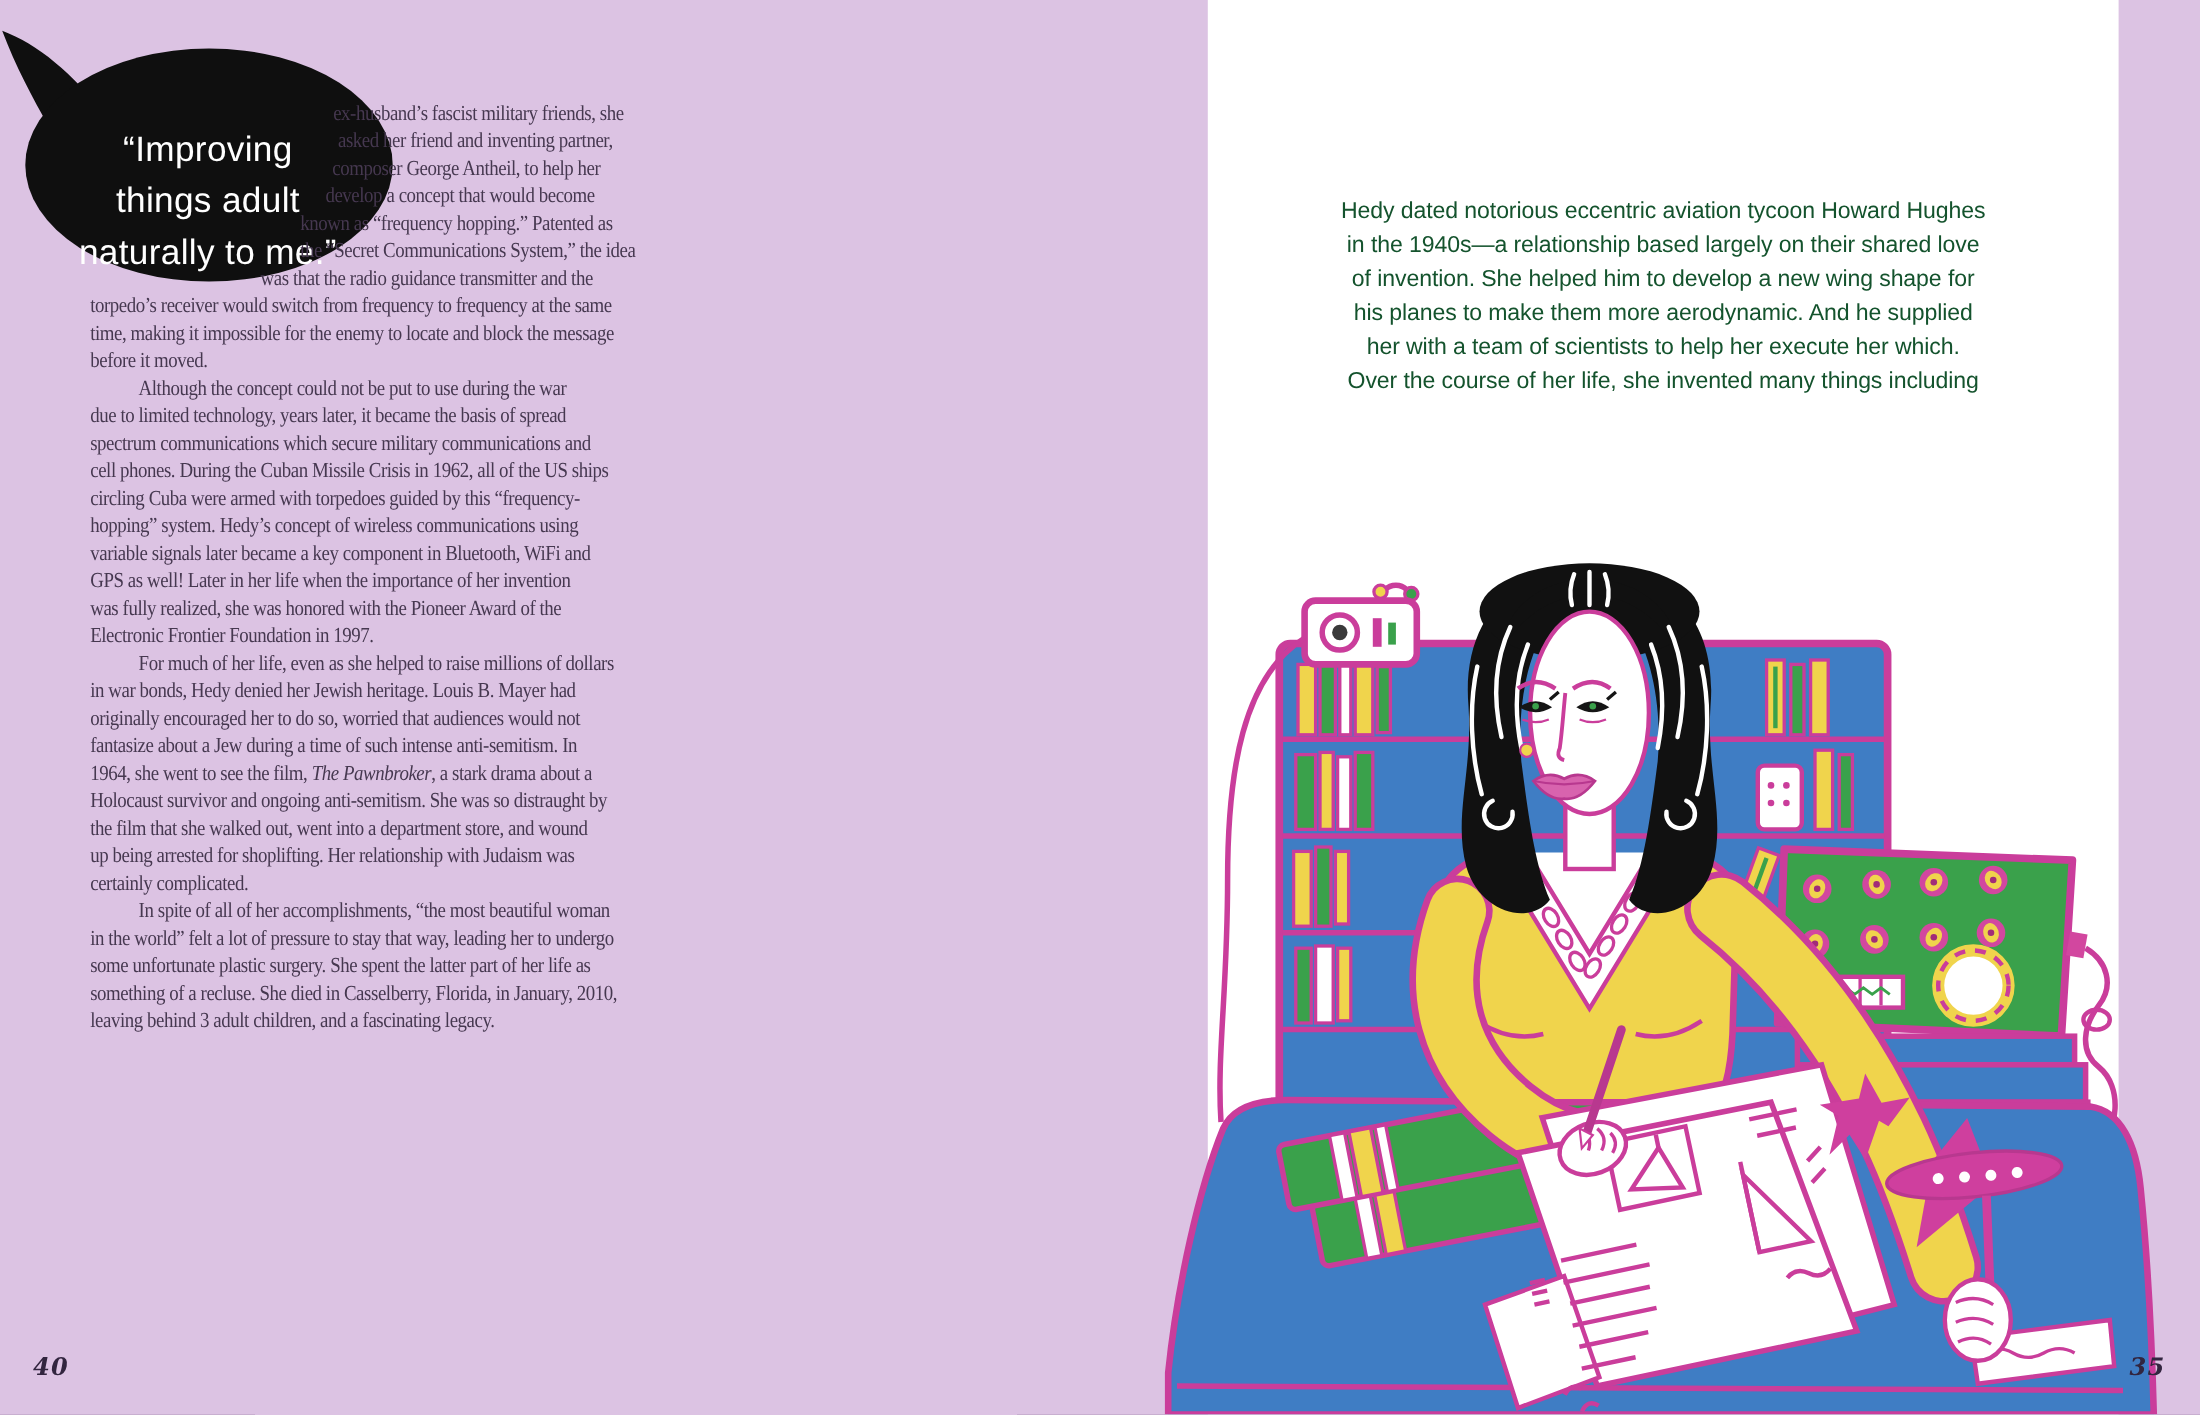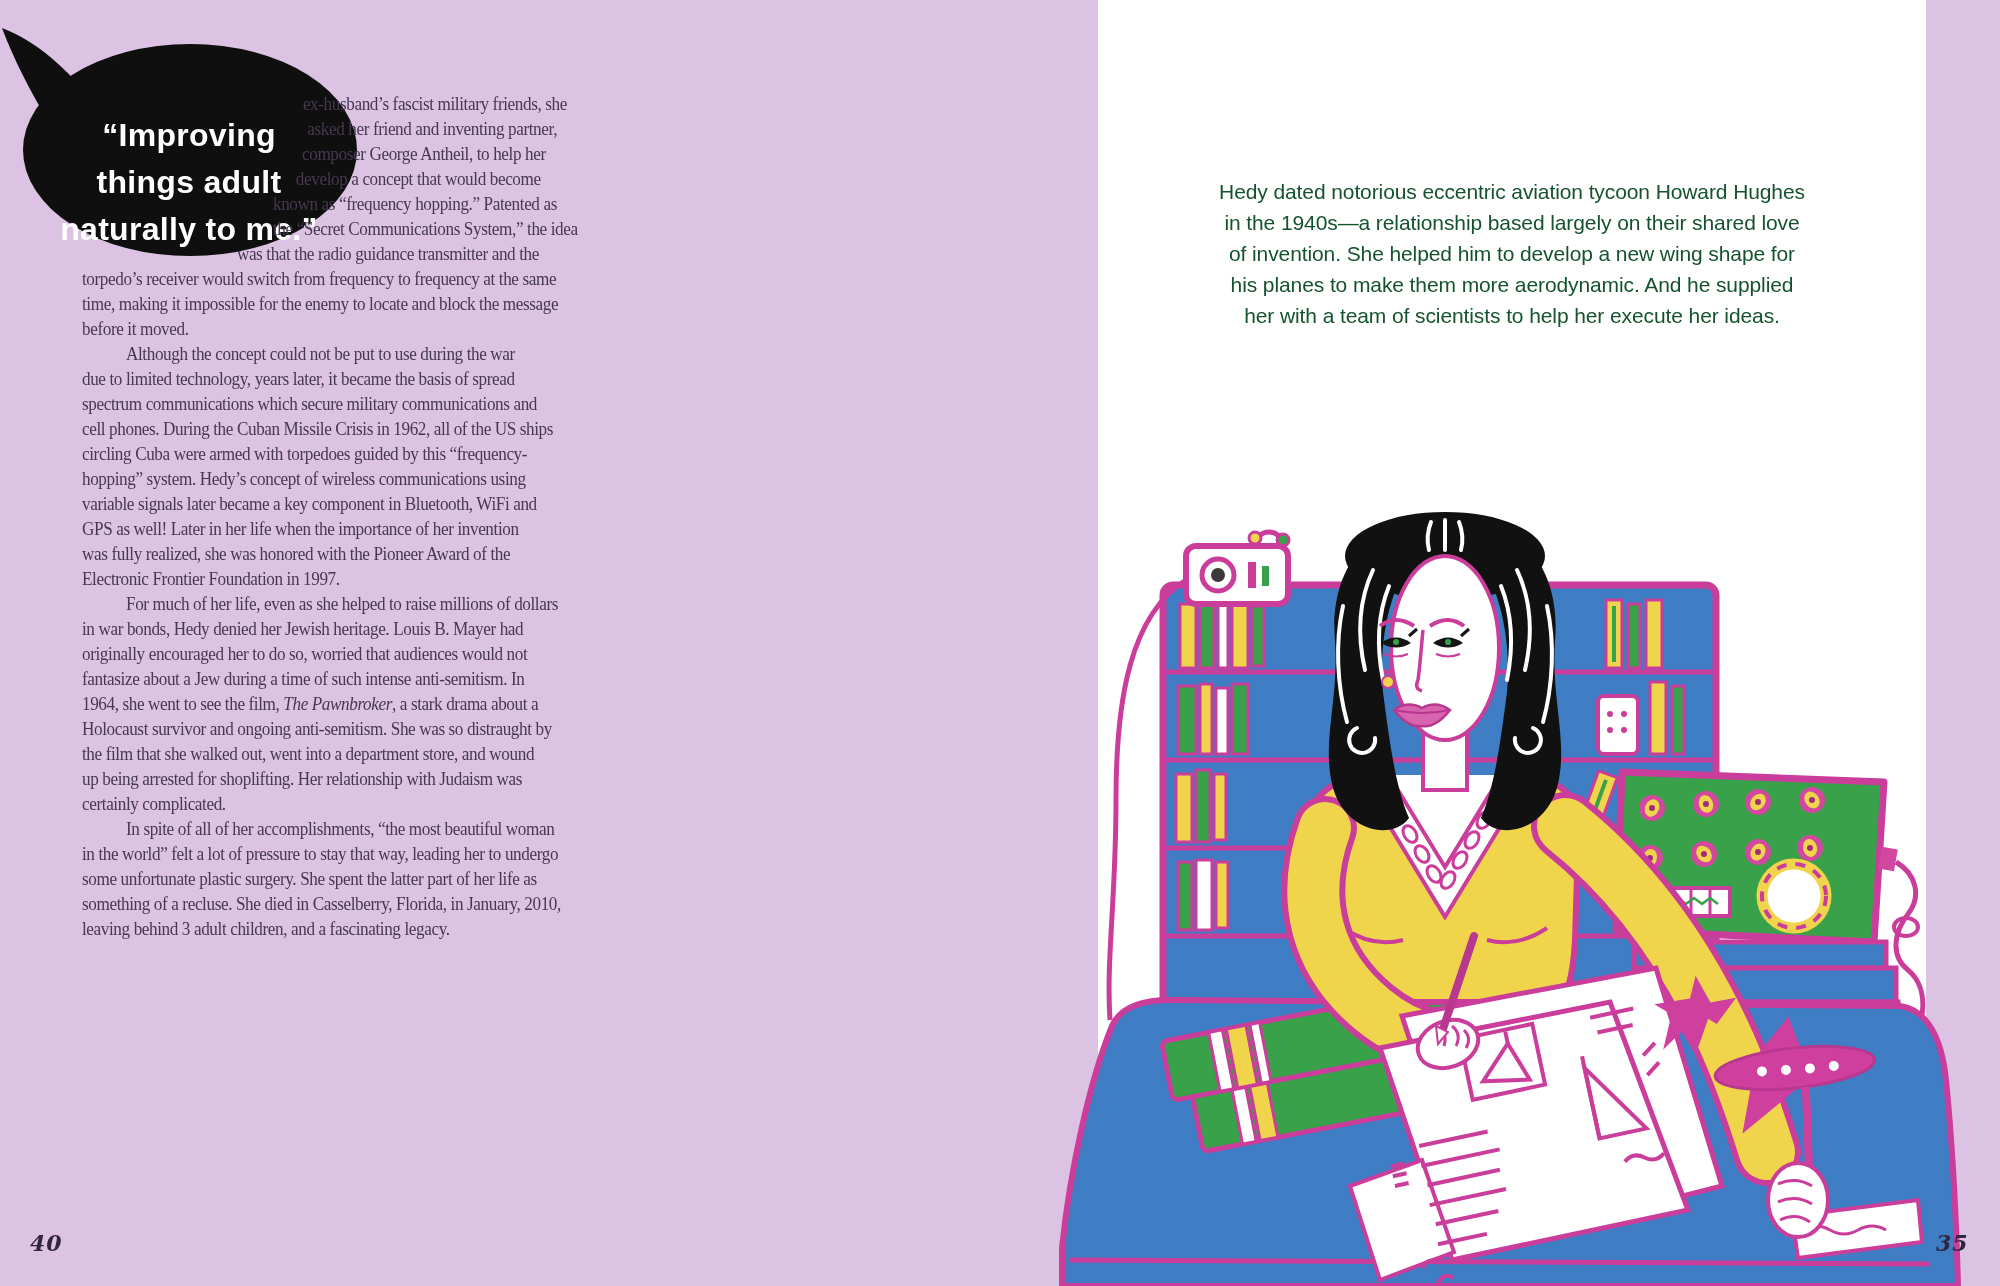--- a/index.html
+++ b/index.html
@@ -1,21 +1,21 @@
 <!DOCTYPE html>
 <html><head>
 <meta charset="utf-8">
 <style>
   html,body{margin:0;padding:0;background:#b9a3c4;}
   .spread{position:relative;width:2000px;height:1286px;background:#dcc3e3;overflow:hidden;
           font-family:"Liberation Serif",serif;}
   .white-page{position:absolute;left:1098px;top:0;width:828px;height:1286px;background:#ffffff;}
   .bubble-wrap{position:absolute;left:0;top:22px;width:385px;height:256px;}
   .quote{position:absolute;left:36px;top:112px;width:306px;text-align:center;color:#ffffff;
-         font-family:"Liberation Sans",sans-serif;font-weight:bold;font-size:32px;line-height:47px;
+         font-family:"Liberation Sans",sans-serif;font-weight:normal;font-size:32px;line-height:47px;
          letter-spacing:.3px;}
   .body-col{position:absolute;left:82px;top:91px;width:640px;color:#463850;font-size:19.5px;
             line-height:25px;letter-spacing:-.45px;transform:scaleX(.88);transform-origin:left top;}
   .line{white-space:nowrap;height:25px;}
   .ml1{margin-left:251px}.ml2{margin-left:256px}.ml3{margin-left:250px}.ml4{margin-left:243px}
   .ml5{margin-left:217px}.ml6{margin-left:217px}.ml7{margin-left:176px}
   .pind{margin-left:50px}
   .rp-text{position:absolute;left:1132px;top:176px;width:760px;text-align:center;color:#14532d;
            font-family:"Liberation Sans",sans-serif;font-size:21px;line-height:31px;letter-spacing:-.1px;}
   .rp-text .line{height:31px;}
@@ -82,21 +82,22 @@
     <div class="line">some unfortunate plastic surgery. She spent the latter part of her life as</div>
     <div class="line">something of a recluse. She died in Casselberry, Florida, in January, 2010,</div>
     <div class="line">leaving behind 3 adult children, and a fascinating legacy.</div>
   </div>
 
   <div class="rp-text">
     <div class="line">Hedy dated notorious eccentric aviation tycoon Howard Hughes</div>
     <div class="line">in the 1940s—a relationship based largely on their shared love</div>
     <div class="line">of invention. She helped him to develop a new wing shape for</div>
     <div class="line">his planes to make them more aerodynamic. And he supplied</div>
-    <div class="line">her with a team of scientists to help her execute her ideas.</div>
+    <div class="line">her with a team of scientists to help her execute her which.</div>
+    <div class="line">Over the course of her life, she invented many things including</div>
   </div>
 
   <div class="illus">
   <svg width="950" height="906" viewBox="0 0 950 906">
 
     <g>
       <rect x="113" y="205" width="553" height="440" rx="10" fill="#3f7dc4" stroke="#ca3d9b" stroke-width="7"></rect>
       <line x1="116" y1="292" x2="663" y2="292" stroke="#ca3d9b" stroke-width="5"></line>
       <line x1="116" y1="380" x2="663" y2="380" stroke="#ca3d9b" stroke-width="5"></line>
       <line x1="116" y1="468" x2="663" y2="468" stroke="#ca3d9b" stroke-width="5"></line>

